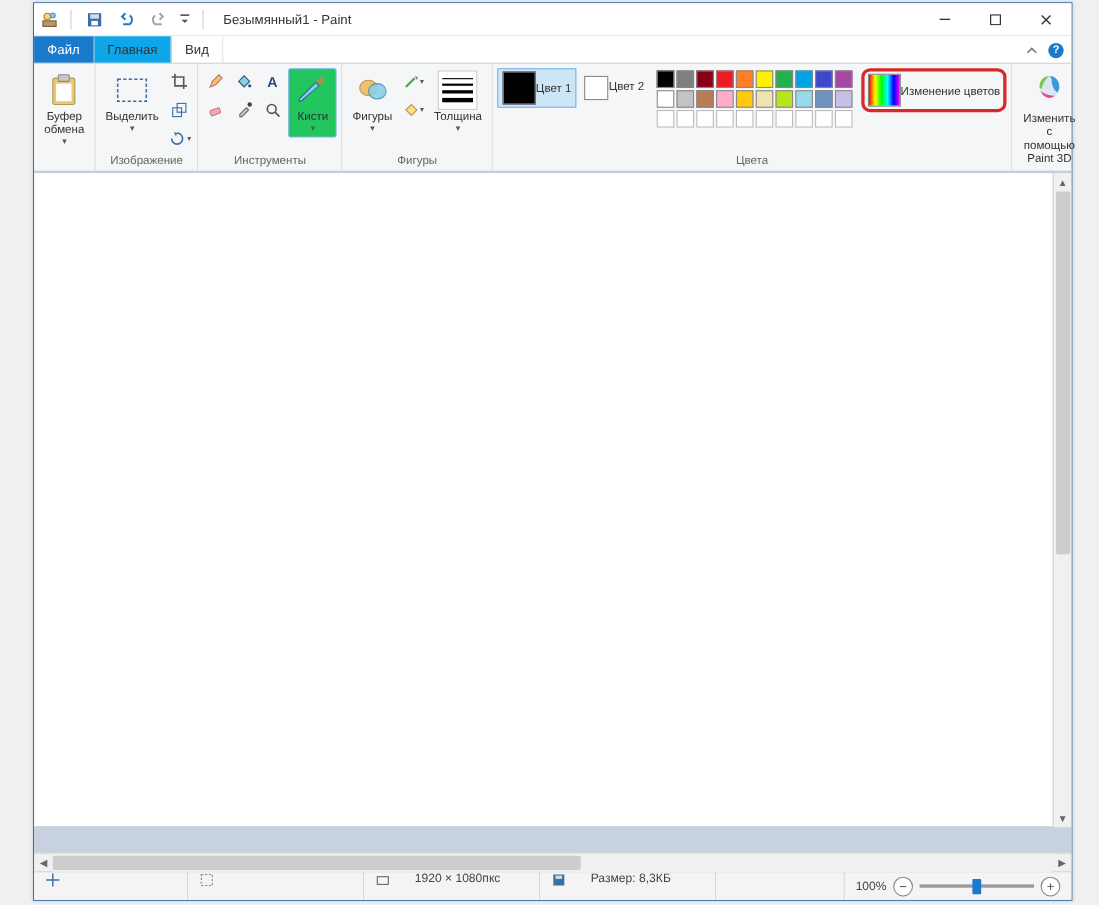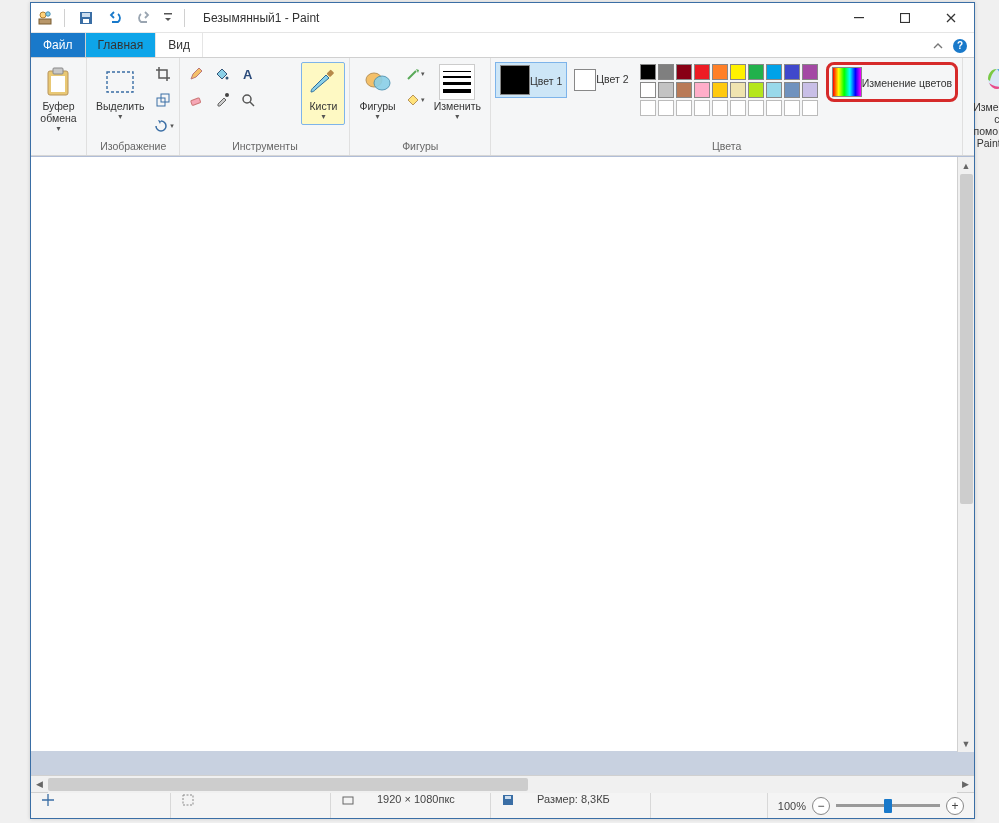--- a/index.html
+++ b/index.html
@@ -66,21 +66,21 @@
   border-right: 1px solid #e0e0e0;
 }
 .group-body { flex: 1; display: flex; align-items: flex-start; gap: 2px; padding-top: 2px; }
 .group-label { font-size: 10.5px; color: #666; padding: 2px 0 3px; text-align: center; width: 100%; }
 
 .big-btn {
   display: flex; flex-direction: column; align-items: center; justify-content: flex-start;
   padding: 3px 4px; border: 1px solid transparent; border-radius: 2px;
   min-width: 44px;
 }
-.big-btn.active { background: #fef9c3; border-color: #7eb4ea; margin-left: 39px; }
+.big-btn.active { background: #22c55e; border-color: #7eb4ea; }
 .big-btn .icon-box { width: 32px; height: 32px; display: flex; align-items: center; justify-content: center; }
 .big-btn .lbl { font-size: 10.5px; color: #333; text-align: center; line-height: 12px; margin-top: 2px; white-space: pre-line; }
 .big-btn .dd { font-size: 8px; color: #555; }
 
 .small-grid { display: flex; flex-direction: column; gap: 2px; }
 .small-row { display: flex; gap: 2px; }
 .small-btn { width: 24px; height: 24px; display: flex; align-items: center; justify-content: center; border: 1px solid transparent; border-radius: 2px; }
 
 
 .thick-lines { width: 36px; display: flex; flex-direction: column; gap: 4px; align-items: center; border: 1px solid #ccc; padding: 6px 4px; background: #fff; }
@@ -373,21 +373,21 @@
         </div>
         <div class="big-btn">
           <div class="icon-box">
             <div class="thick-lines">
                 <div style="height:1px"></div>
                 <div style="height:2px"></div>
                 <div style="height:3px"></div>
                 <div style="height:4px"></div>
               </div>
           </div>
-          <div class="lbl">Изменить</div>
+          <div class="lbl">Толщина</div>
           <div class="dd">▾</div>
         </div>
       </div>
       <div class="group-label">Фигуры</div>
     </div>
 
     <div class="group" style="flex:0 0 auto;">
       <div class="group-body">
         <div class="color-well active">
           <div class="swatch-lg" style="background:#000"></div>

